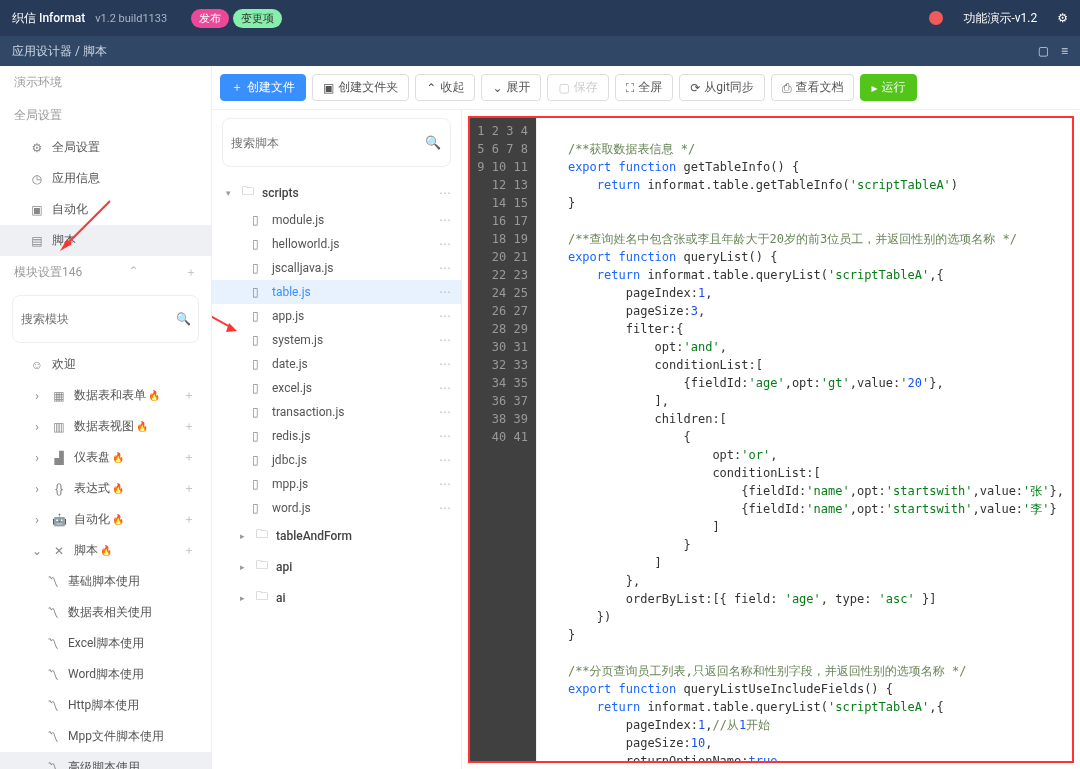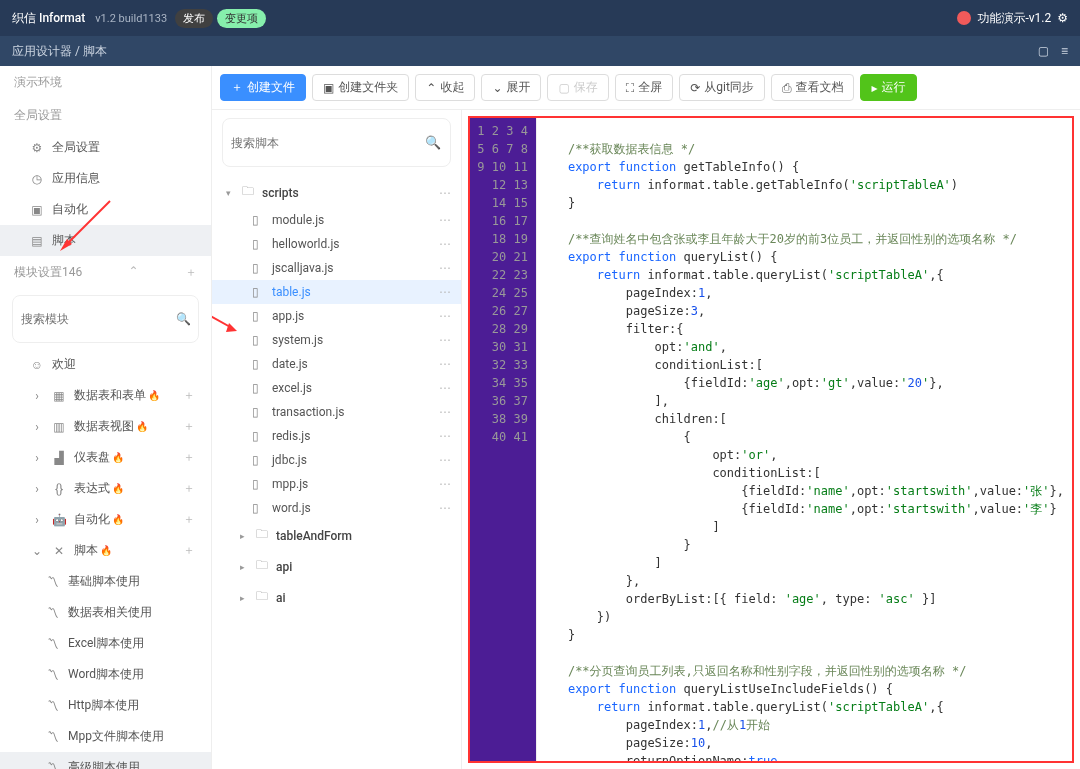--- a/index.html
+++ b/index.html
@@ -1,23 +1,23 @@
 <!DOCTYPE html>
 <html><head>
 <meta charset="utf-8">
 <style>
 * { margin:0; padding:0; box-sizing:border-box; }
 body { font-family:-apple-system,BlinkMacSystemFont,"Segoe UI",Roboto,"Helvetica Neue",Arial,sans-serif; font-size:13px; color:#333; background:#fff; width:1080px; height:769px; overflow:hidden; }
 .top-bar { height:36px; background:#273a57; color:#fff; display:flex; align-items:center; padding:0 12px; }
 .logo { font-size:12px; font-weight:500; margin-right:10px; }
 .ver { font-size:11px; color:#a9b4c4; margin-right:8px; }
 .btn { padding:2px 8px; border-radius:10px; font-size:11px; margin-right:4px; cursor:pointer; }
-.btn-orange { background:#404040; color:#fff; }
+.btn-orange { background:#ec4899; color:#fff;margin-left:16px; }
 .btn-yellow { background:#86efac; color:#333; }
-.top-right { margin-left:auto; display:flex; align-items:center; gap:6px; font-size:12px; }
+.top-right { margin-left:auto; display:flex; align-items:center; gap:20px; font-size:12px; }
 .red-dot { width:14px; height:14px; background:#f05a5a; border-radius:50%; display:inline-block; }
 .sub-bar { height:30px; background:#304766; color:#cdd6e2; display:flex; align-items:center; padding:0 12px; font-size:12px; gap:8px; }
 .sub-bar .icn { margin-left:auto; display:flex; gap:12px; }
 .main { display:flex; height:calc(769px - 66px); }
 .left-panel { width:212px; border-right:1px solid #eee; overflow-y:auto; font-size:12px; color:#555; display:flex; flex-direction:column; position:relative; }
 .left-panel .section { padding:8px 14px; color:#999; font-size:12px; }
 .left-panel .item { padding:7px 16px 7px 30px; display:flex; align-items:center; gap:8px; cursor:pointer; position:relative;}
 .left-panel .item.active { background:#eef0f3; }
 .left-panel .item .ic { width:14px; text-align:center; color:#888; }
 .left-panel .fire::after { content:"🔥"; font-size:10px; margin-left:2px; }
@@ -34,21 +34,21 @@
 .tree { flex:1; overflow-y:auto; padding:2px 0; font-size:12px; color:#555; }
 .tree .node { padding:5px 10px 5px 24px; display:flex; align-items:center; gap:6px; cursor:pointer; position:relative;}
 .tree .node.folder { font-weight:500; color:#444; padding-left:14px;}
 .tree .node.selected { background:#e8f2ff; color:#3a8fff; }
 .tree .node .dots { margin-left:auto; color:#bbb; }
 .tree .caret { width:10px; color:#999; font-size:9px;}
 .tree .fic { color:#888; width:14px;}
 .tree .file { padding-left:40px;}
 .right-panel { flex:1; display:flex; flex-direction:column; overflow:hidden; }
 .code-wrap { flex:1; border:2px solid #f33; margin:6px; overflow:auto; font-family:Consolas,Monaco,monospace; font-size:12px; display:flex; position:relative;}
-.gutter { background:#4c1d95; color:#999; text-align:right; padding:4px 8px 4px 4px; user-select:none; border-right:1px solid #eee; line-height:18px;}
+.gutter { background:#404040; color:#999; text-align:right; padding:4px 8px 4px 4px; user-select:none; border-right:1px solid #eee; line-height:18px;}
 .code { padding:4px 8px; line-height:18px; white-space:pre; flex:1;margin-left:23px; }
 .kw { color:#1a66ff; }
 .str { color:#067d17; }
 .cmt { color:#6a8759; }
 .num { color:#1750eb; }
 .watermark { position:absolute; bottom:6px; right:10px; color:rgba(0,0,0,0.18); font-size:16px; font-style:italic; letter-spacing:2px; pointer-events:none;}
 .arrow1 { position:absolute; top:130px; left:60px; width:60px; height:60px; pointer-events:none;}
 .arrow2 { position:absolute; top:188px; left:-30px; width:60px; height:40px; pointer-events:none;}
 .mid-panel { position:relative; }
 </style>

